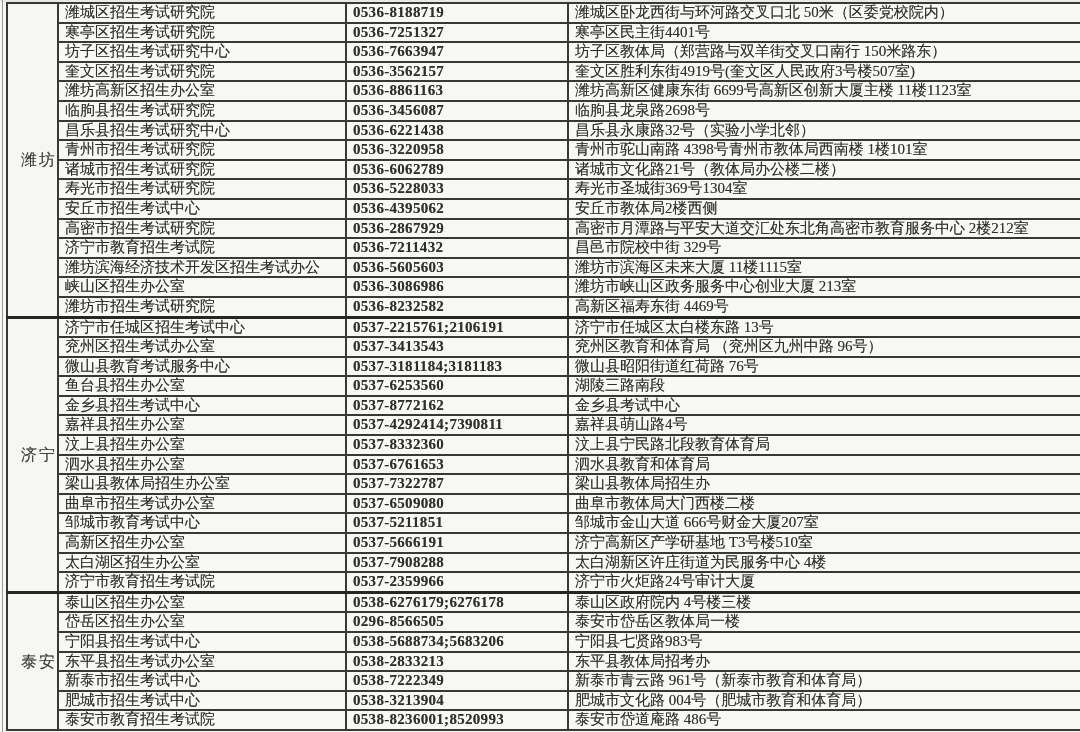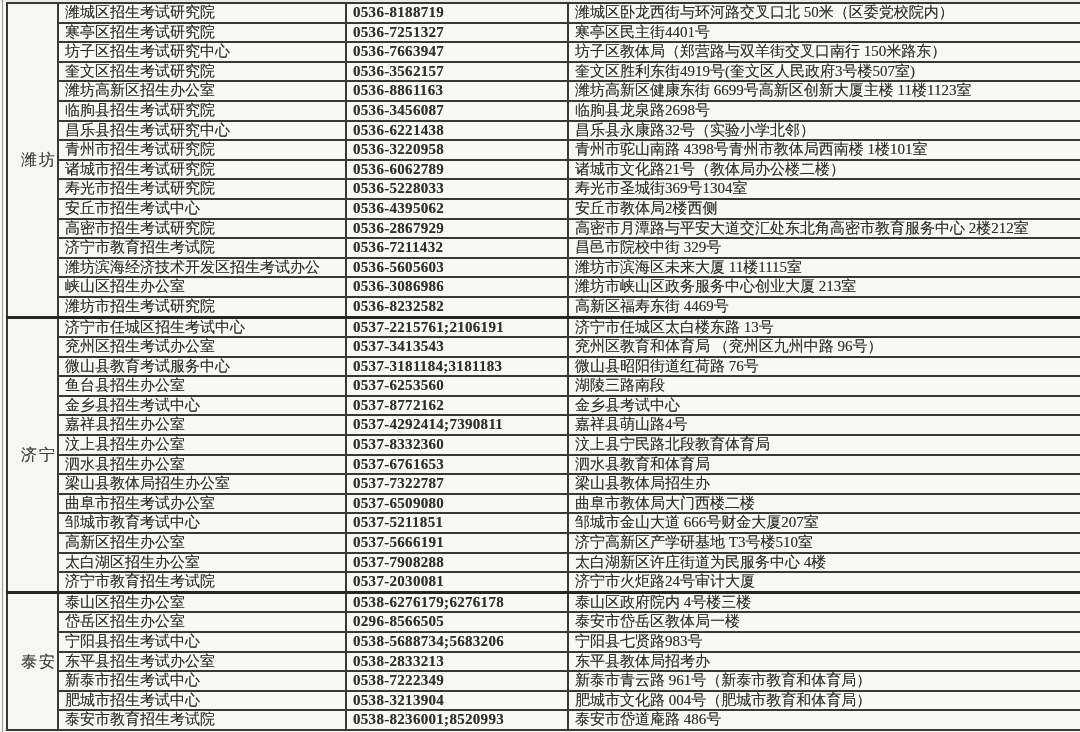--- a/index.html
+++ b/index.html
@@ -232,21 +232,21 @@
           <td class="phone-cell">0537-5666191</td>
           <td class="address-cell">济宁高新区产学研基地 T3号楼510室</td>
         </tr>
         <tr>
           <td class="name-cell">太白湖区招生办公室</td>
           <td class="phone-cell">0537-7908288</td>
           <td class="address-cell">太白湖新区许庄街道为民服务中心 4楼</td>
         </tr>
         <tr>
           <td class="name-cell">济宁市教育招生考试院</td>
-          <td class="phone-cell">0537-2030081</td>
+          <td class="phone-cell">0537-2359966</td>
           <td class="address-cell">济宁市火炬路24号审计大厦</td>
         </tr>
         <tr class="section-start">
           <td class="city-cell" rowspan="7">泰安</td>
           <td class="name-cell">泰山区招生办公室</td>
           <td class="phone-cell">0538-6276179;6276178</td>
           <td class="address-cell">泰山区政府院内 4号楼三楼</td>
         </tr>
         <tr>
           <td class="name-cell">岱岳区招生办公室</td>

